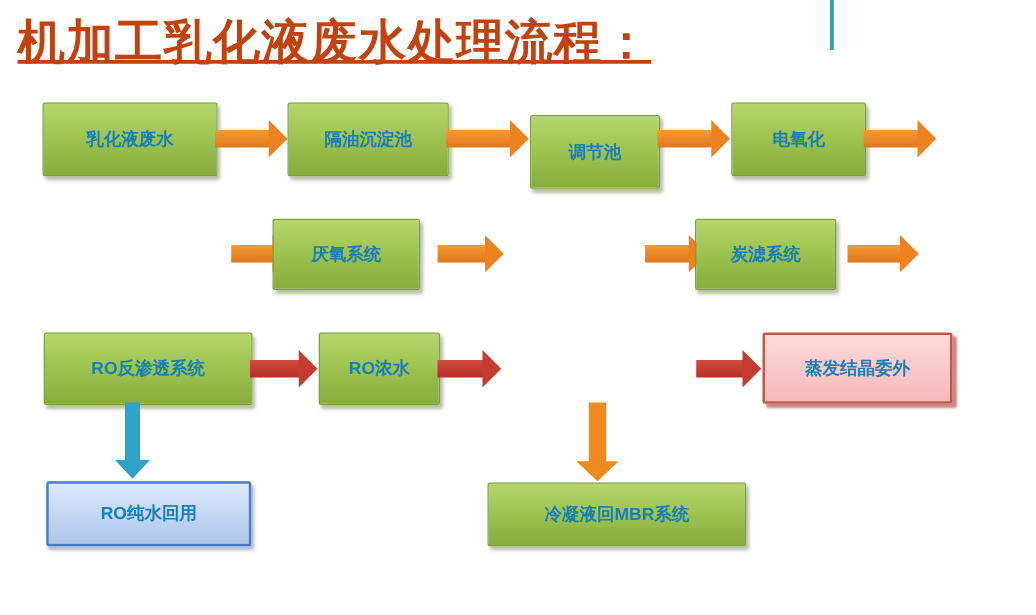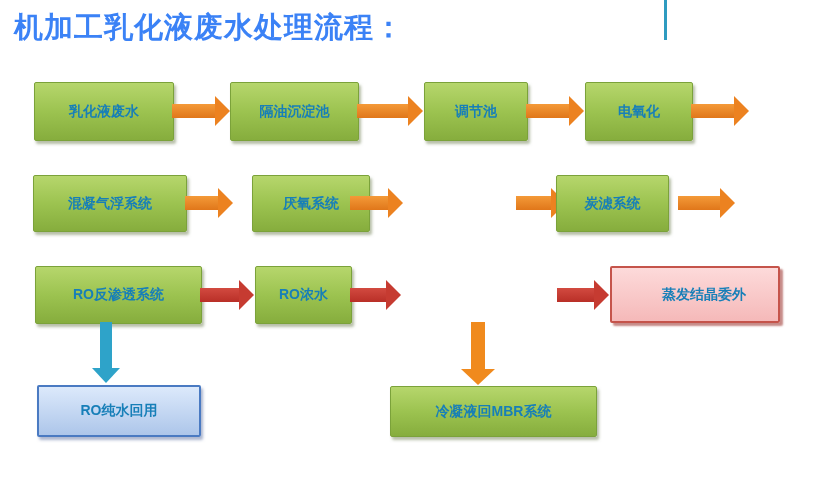--- a/index.html
+++ b/index.html
@@ -2,41 +2,41 @@
 <html><head>
 <meta charset="utf-8">
 <style>
   html,body{margin:0;padding:0;background:#ffffff;}
   .stage{
     position:relative;width:829px;height:492px;background:#ffffff;overflow:hidden;
     font-family:"Liberation Sans","DejaVu Sans",sans-serif;
   }
   .title{
     position:absolute;left:14px;top:8px;
-    font-size:29px;font-weight:bold;color:#3b82f6;letter-spacing:1px;
+    font-size:38px;font-weight:bold;color:#c2410c;letter-spacing:1px;
     white-space:nowrap;
+    text-decoration:underline;
   }
   .caret-line{
     position:absolute;left:664px;top:0;width:3px;height:40px;background:#2e9bc0;
   }
   .box{
     position:absolute;display:flex;align-items:center;justify-content:center;
     font-weight:bold;font-size:14px;color:#177fb8;white-space:nowrap;
     border-radius:2px;text-align:center;
   }
   .box.green{
     background:linear-gradient(180deg,#b6d66c 0%,#9cc350 50%,#86ad3d 100%);
     border:1px solid #7ba23a;
     box-shadow:2px 3px 3px rgba(110,125,80,0.5);
   }
   .box.pink{
     background:linear-gradient(180deg,#fddada 0%,#f5b9b9 100%);
     border:2px solid #c5544b;
     box-shadow:3px 3px 2px rgba(160,60,55,0.6);
-    padding-left:18px;
   }
   .box.blue{
     background:linear-gradient(180deg,#dcE9fb 0%,#adc6ea 100%);
     border:2px solid #4a7ac2;
     box-shadow:2px 3px 3px rgba(90,110,160,0.5);
   }
   
   .harrow{position:absolute;height:30px;}
   .harrow .shaft{position:absolute;left:0;right:14px;top:8px;bottom:8px;}
   .harrow .head{position:absolute;right:0;top:0;width:0;height:0;
@@ -67,37 +67,36 @@
   <div class="box green" style="left:34px;top:82px;width:138px;height:57px">乳化液废水</div>
   <div class="harrow orange" style="left:172px;top:96px;width:58px">
       <i class="shaft"></i>
       <i class="head"></i>
     </div>
   <div class="box green" style="left:230px;top:82px;width:127px;height:57px">隔油沉淀池</div>
   <div class="harrow orange" style="left:357px;top:96px;width:66px">
       <i class="shaft"></i>
       <i class="head"></i>
     </div>
-  <div class="box green" style="left:424px;top:82px;width:102px;height:57px">调节池</div>
+  <div class="box green" style="left:424px;top:92px;width:102px;height:57px">调节池</div>
   <div class="harrow orange" style="left:526px;top:96px;width:58px">
       <i class="shaft"></i>
       <i class="head"></i>
     </div>
   <div class="box green" style="left:585px;top:82px;width:106px;height:57px">电氧化</div>
   <div class="harrow orange" style="left:691px;top:96px;width:58px">
       <i class="shaft"></i>
       <i class="head"></i>
     </div>
 
-  <div class="box green" style="left:33px;top:175px;width:152px;height:55px">混凝气浮系统</div>
   <div class="harrow orange" style="left:185px;top:188px;width:48px">
       <i class="shaft"></i>
       <i class="head"></i>
     </div>
-  <div class="box green" style="left:252px;top:175px;width:116px;height:55px">厌氧系统</div>
+  <div class="box green" style="left:218px;top:175px;width:116px;height:55px">厌氧系统</div>
   <div class="harrow orange" style="left:350px;top:188px;width:53px">
       <i class="shaft"></i>
       <i class="head"></i>
     </div>
   <div class="harrow orange" style="left:516px;top:188px;width:50px">
       <i class="shaft"></i>
       <i class="head"></i>
     </div>
   <div class="box green" style="left:556px;top:175px;width:111px;height:55px">炭滤系统</div>
   <div class="harrow orange" style="left:678px;top:188px;width:57px">

